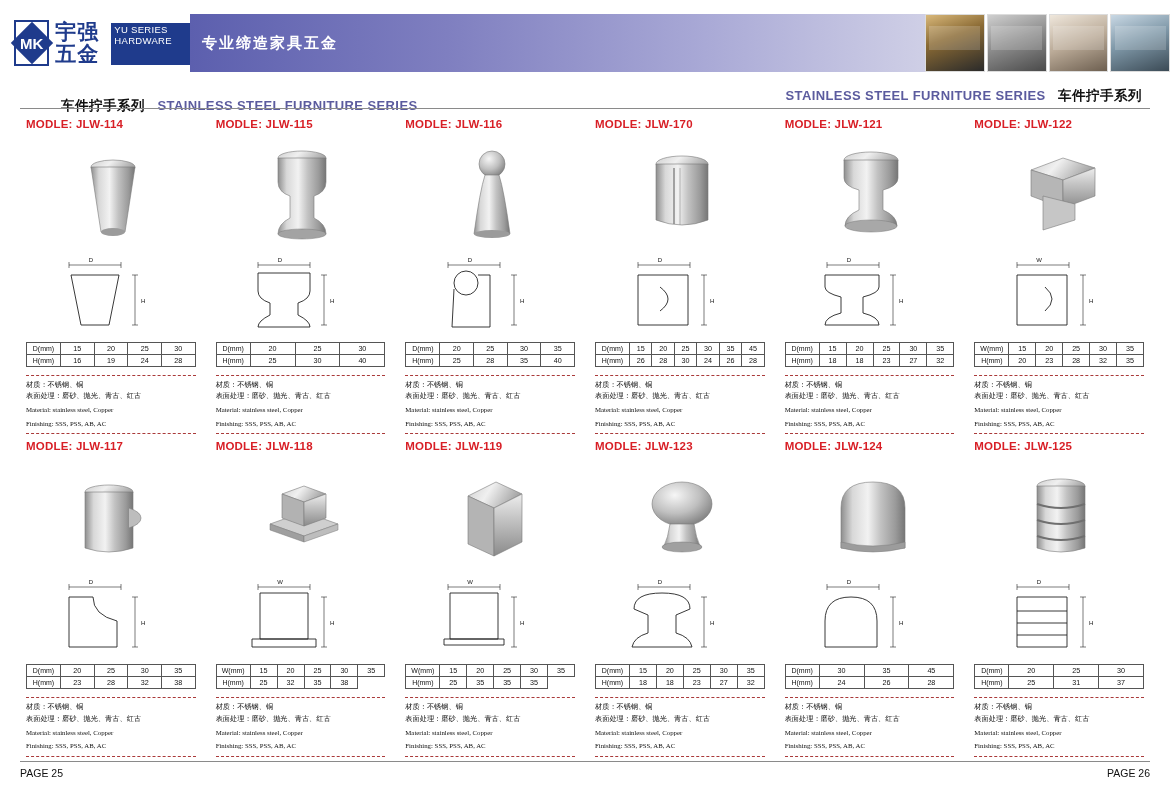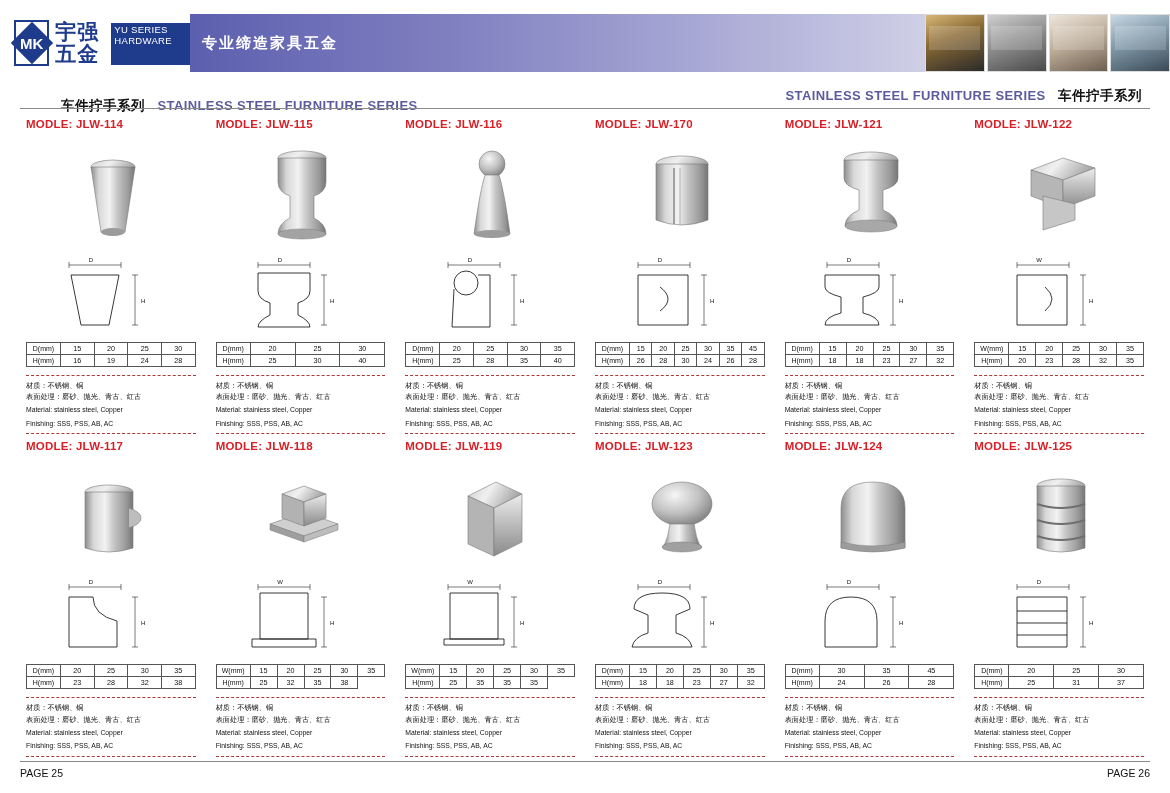--- a/index.html
+++ b/index.html
@@ -121,21 +121,21 @@
   .spec-table td {
     border: 1px solid #555; text-align: center; padding: 1px 0; height: 12px;
     white-space: nowrap;
   }
   .spec-table td.lbl { width: 34px; font-size: 7px; }
   .notes {
     margin-top: 8px;
     border-top: 1px dashed #aa3a3a;
     border-bottom: 1px dashed #aa3a3a;
     padding: 4px 0 4px 0;
-    font-size: 6.8px; line-height: 1.55; color: #111;
+    font-size: 6.8px; line-height: 1.55; color: #111; font-family: Liberation Serif, serif;
   }
   .notes .cn { font-size: 7.2px; }
   .notes .en { margin-top: 3px; }
 
   
   .footer {
     position: absolute; bottom: 14px; left: 20px; width: 1130px;
   }
   .footer-rule { height: 1px; background: #8a8a8a; margin-bottom: 5px; }
   .footer-inner { display: flex; justify-content: space-between; font-size: 10.5px; color: #111; }

